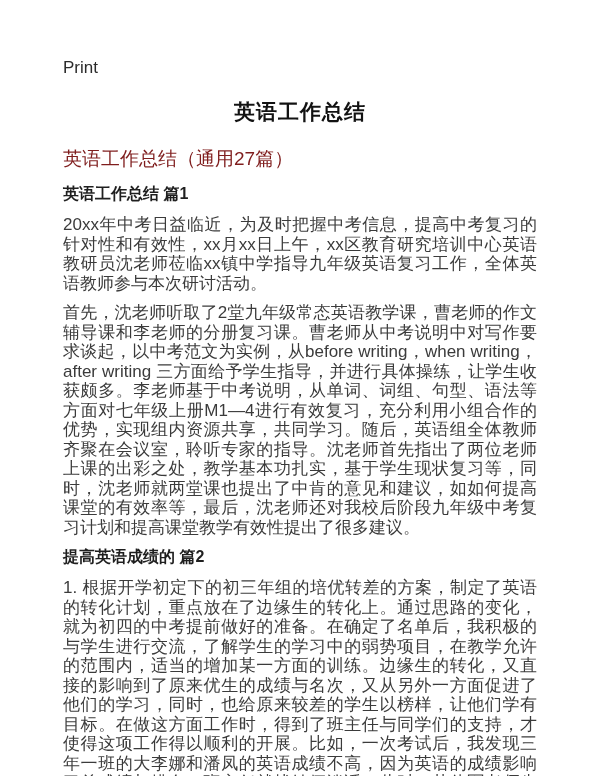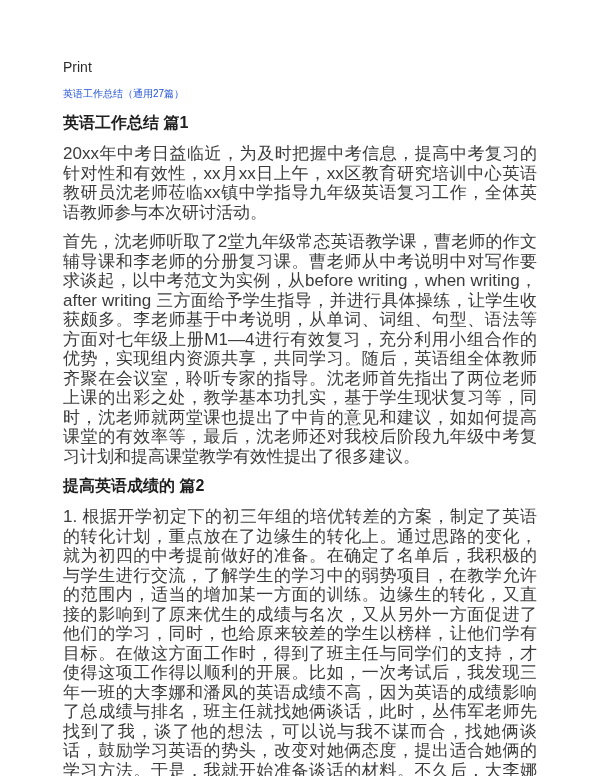--- a/index.html
+++ b/index.html
@@ -12,37 +12,37 @@
     background: #ffffff;
     overflow: hidden;
     font-family: "Liberation Sans", "DejaVu Sans", sans-serif;
     color: #3b3b3b;
   }
   .page {
     padding: 58px 63px 0 63px;
     box-sizing: border-box;
   }
   .print-link {
-    font-size: 14px;
+    font-size: 17px;
     color: #2b2b2b;
     margin-bottom: 12px;
     display: inline-block;
     cursor: pointer;
   }
   .doc-title {
     font-size: 21px;
     font-weight: bold;
     color: #121212;
     text-align: center;
     margin: 8px 0 20px 0;
     letter-spacing: 1px;
   }
   .doc-subtitle {
-    font-size: 10px;
-    color: #1d4ed8;
+    font-size: 19px;
+    color: #7f1d1d;
     margin: 0 0 12px 0;
   }
   .section-heading {
     font-size: 16px;
     font-weight: bold;
     color: #1f1f1f;
     margin: 10px 0 10px 0;
   }
   .body-para {
     font-size: 17px;
@@ -53,20 +53,21 @@
     word-break: break-all;
   }
 </style>
 </head>
 <body>
 
 <div class="page">
 
   <span class="print-link">Print</span>
 
+  <h1 class="doc-title">英语工作总结</h1>
 
   <div class="doc-subtitle">英语工作总结（通用27篇）</div>
 
   <section>
     <h2 class="section-heading">英语工作总结 篇1</h2>
     <p class="body-para">20xx年中考日益临近，为及时把握中考信息，提高中考复习的针对性和有效性，xx月xx日上午，xx区教育研究培训中心英语教研员沈老师莅临xx镇中学指导九年级英语复习工作，全体英语教师参与本次研讨活动。</p>
     <p class="body-para">首先，沈老师听取了2堂九年级常态英语教学课，曹老师的作文辅导课和李老师的分册复习课。曹老师从中考说明中对写作要求谈起，以中考范文为实例，从before writing，when writing，after writing 三方面给予学生指导，并进行具体操练，让学生收获颇多。李老师基于中考说明，从单词、词组、句型、语法等方面对七年级上册M1—4进行有效复习，充分利用小组合作的优势，实现组内资源共享，共同学习。随后，英语组全体教师齐聚在会议室，聆听专家的指导。沈老师首先指出了两位老师上课的出彩之处，教学基本功扎实，基于学生现状复习等，同时，沈老师就两堂课也提出了中肯的意见和建议，如如何提高课堂的有效率等，最后，沈老师还对我校后阶段九年级中考复习计划和提高课堂教学有效性提出了很多建议。</p>
   </section>
 
   <section>

